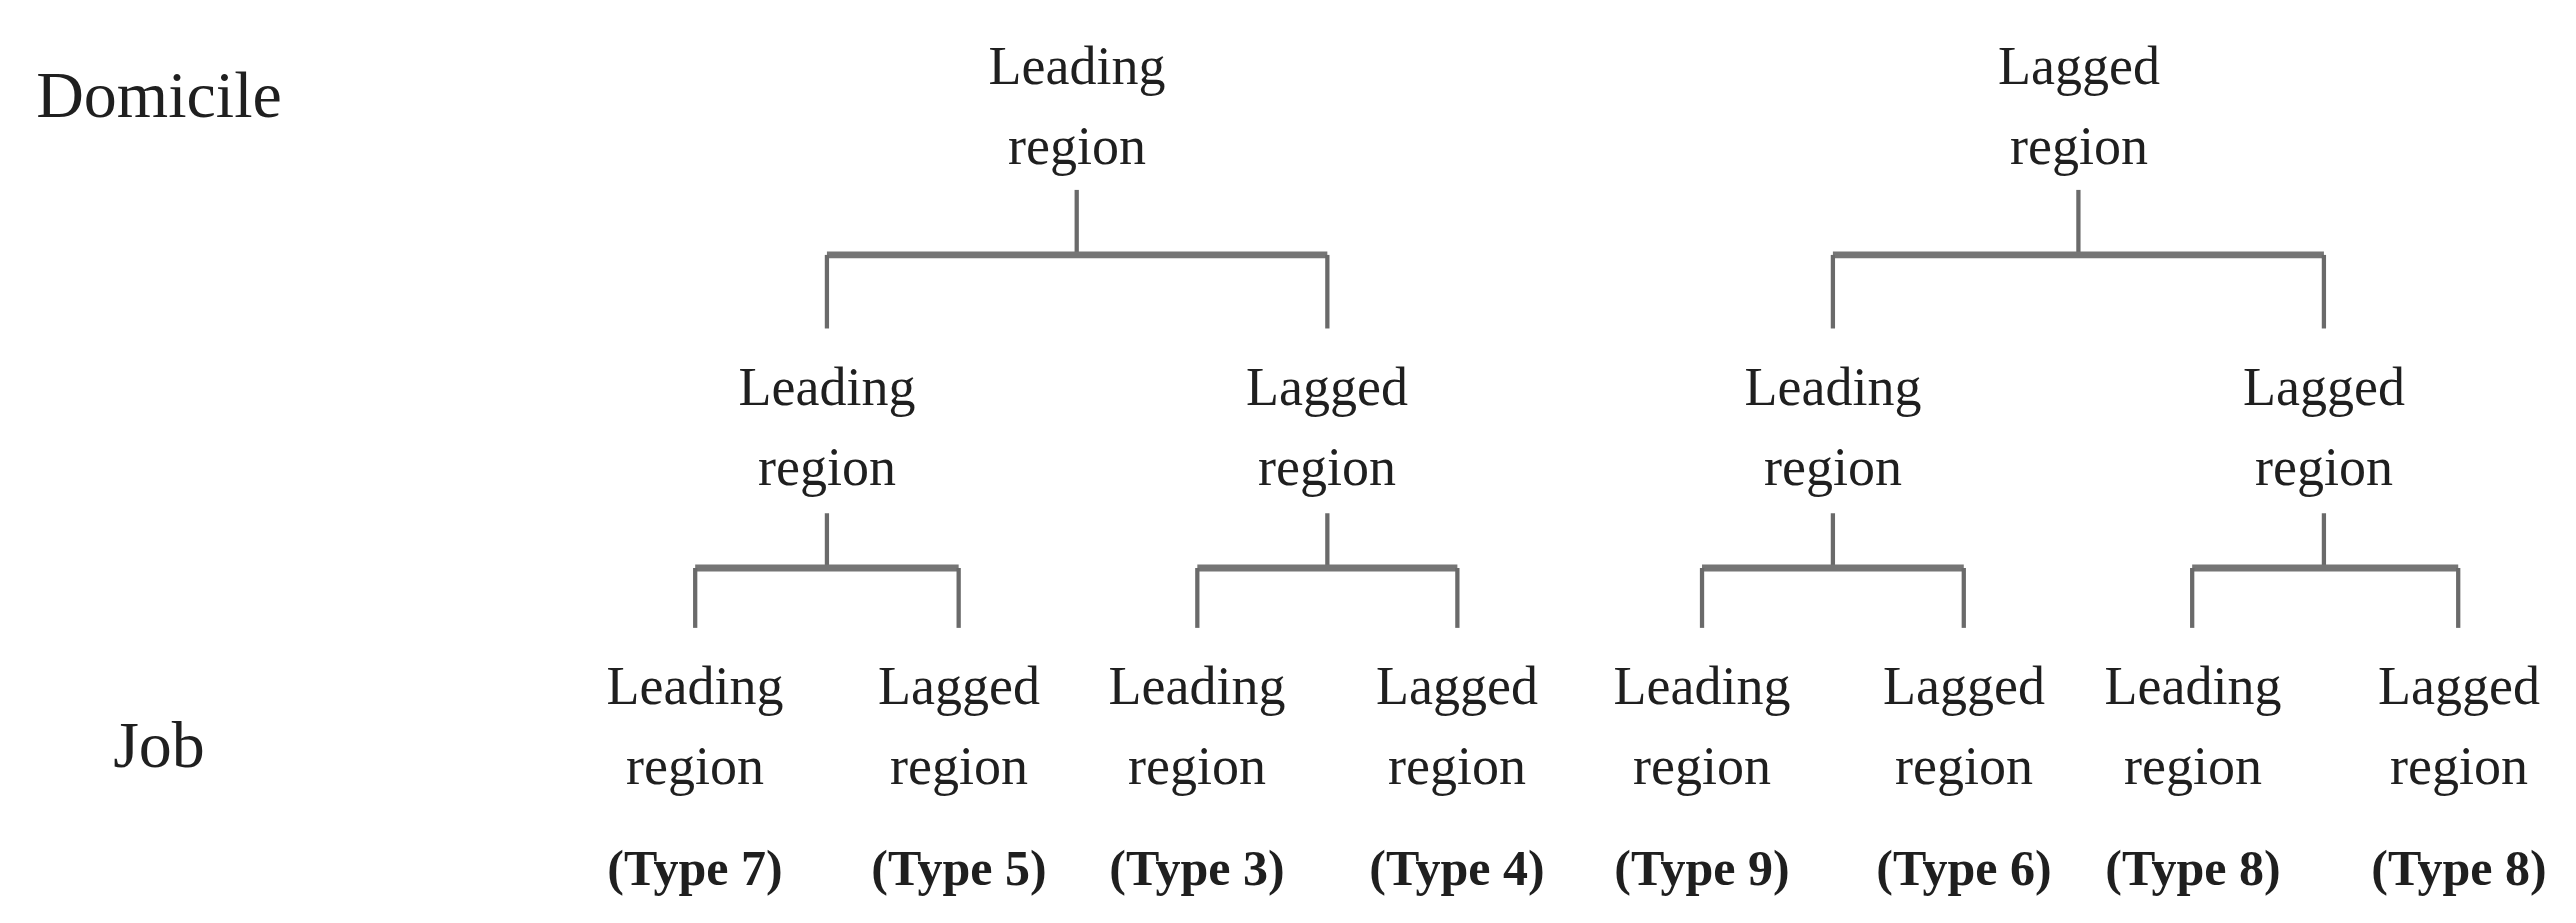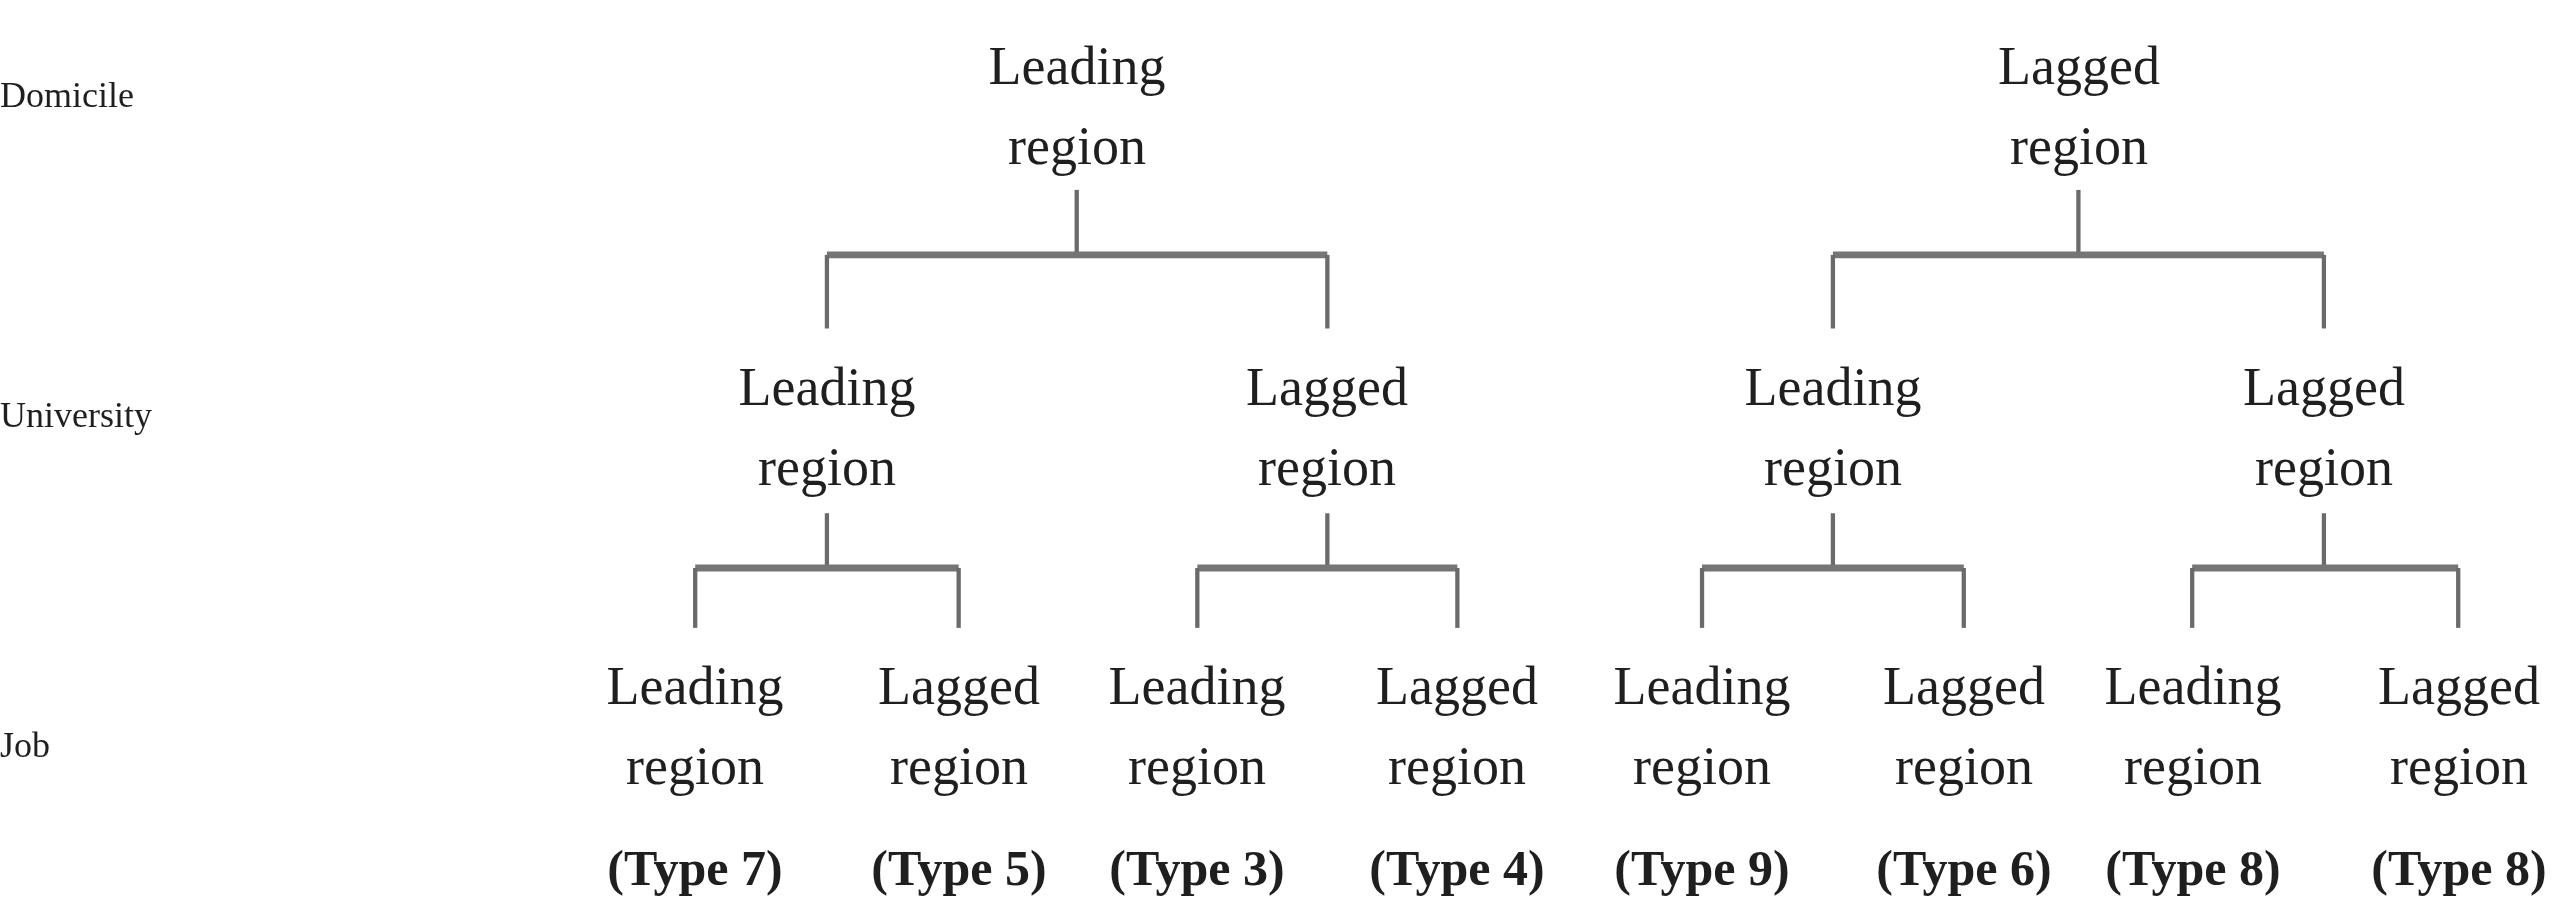--- a/index.html
+++ b/index.html
@@ -29,21 +29,22 @@
     stroke-width: 5;
   }
   #connectors path.h {
     fill: none;
     stroke: #757575;
     stroke-width: 8;
   }
   .row-label {
     position: absolute;
     width: 318px;
-    font-size: 36px;
+    text-align: center;
+    font-size: 66px;
     line-height: 80px;
     white-space: nowrap;
   }
   .node {
     position: absolute;
     width: 257px;
     transform: translateX(-50%);
     text-align: center;
     font-size: 54px;
     line-height: 80px;
@@ -111,21 +112,20 @@
 
     <g>
       <path class="v" d="M2716 600 L2716 664"></path>
       <path class="h" d="M2562 664 L2873 664"></path>
       <path class="v" d="M2562 664 L2562 734"></path>
       <path class="v" d="M2873 664 L2873 734"></path>
     </g>
   </svg>
 
   <div class="row-label" style="left:0px; top:55px;">Domicile</div>
-  <div class="row-label" style="left:0px; top:375px;">University</div>
   <div class="row-label" style="left:0px; top:705px;">Job</div>
 
   <div class="node" style="left:1077px; top:26px;">Leading region</div>
   <div class="node" style="left:2079px; top:26px;">Lagged region</div>
 
   <div class="node" style="left:827px; top:347px;">Leading region</div>
   <div class="node" style="left:1327px; top:347px;">Lagged region</div>
   <div class="node" style="left:1833px; top:347px;">Leading region</div>
   <div class="node" style="left:2324px; top:347px;">Lagged region</div>
 

